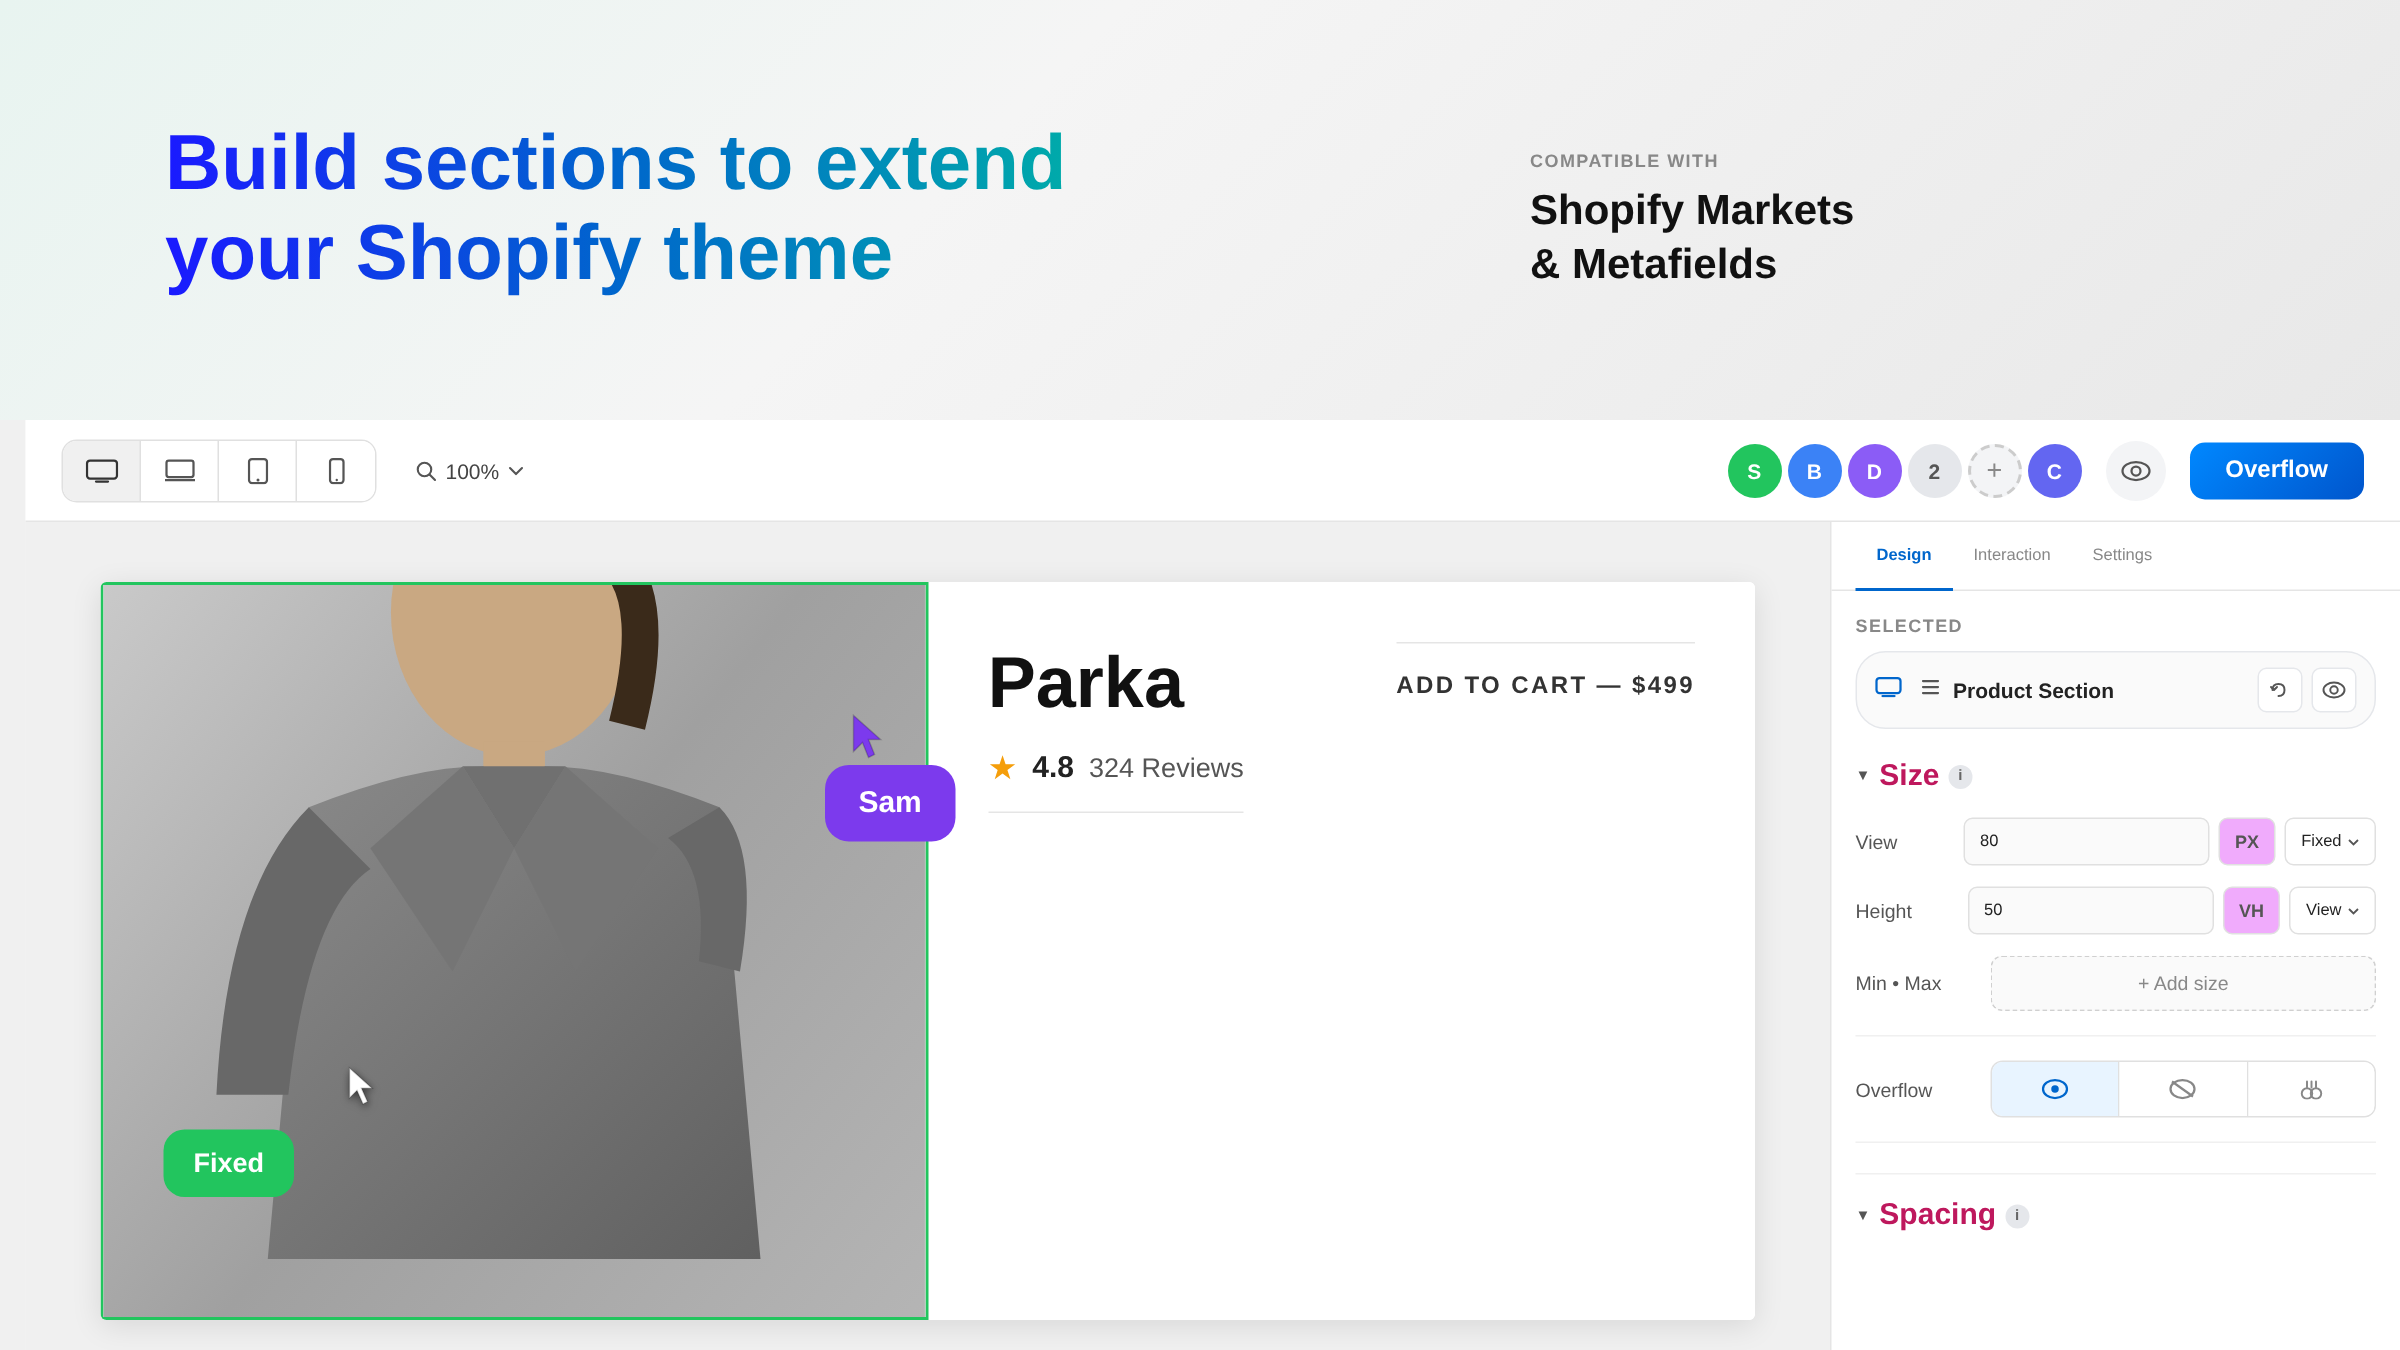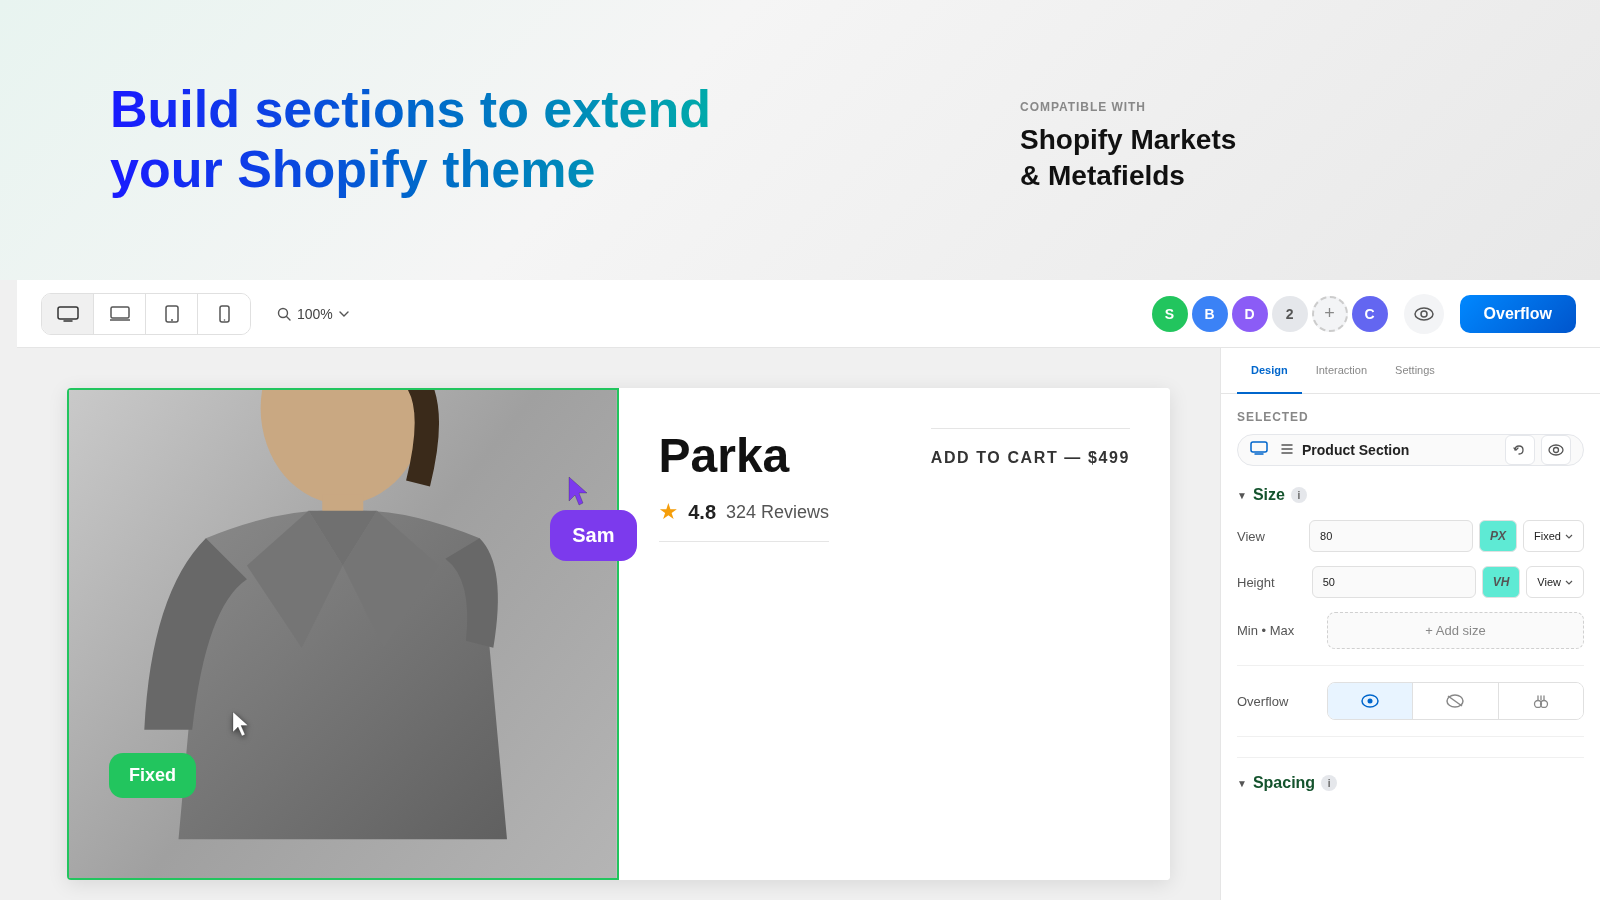--- a/index.html
+++ b/index.html
@@ -351,21 +351,21 @@
       color: #888;
       text-transform: uppercase;
       letter-spacing: 0.08em;
       margin-bottom: 10px;
     }
 
     .selected-item {
       display: flex;
       align-items: center;
       gap: 8px;
-      padding: 0 12px;
+      padding: 10px 12px;
       border: 1px solid #e5e7eb;
       border-radius: 20px;
       margin-bottom: 20px;
       background: #fafafa;
     }
 
     .selected-item-icon {
       color: #0066cc;
       font-size: 16px;
     }
@@ -399,23 +399,23 @@
     
     .section-header {
       display: flex;
       align-items: center;
       gap: 6px;
       margin-bottom: 16px;
       cursor: pointer;
     }
 
     .section-header-title {
-      font-size: 16px;
+      font-size: 20px;
       font-weight: 700;
-      color: #14532d;
+      color: #be185d;
     }
 
     .info-icon {
       width: 16px;
       height: 16px;
       border-radius: 50%;
       background: #e5e7eb;
       display: flex;
       align-items: center;
       justify-content: center;
@@ -453,23 +453,22 @@
       color: #222;
       background: #fafafa;
     }
 
     .field-unit {
       padding: 8px 10px;
       border: 1px solid #e0e0e0;
       border-radius: 6px;
       font-size: 12px;
       color: #555;
-      background: #5eead4;
+      background: #f0abfc;
       font-weight: 600;
-      font-style: italic;
     }
 
     .field-select {
       padding: 8px 10px;
       border: 1px solid #e0e0e0;
       border-radius: 6px;
       font-size: 11px;
       color: #222;
       background: #fff;
       cursor: pointer;

